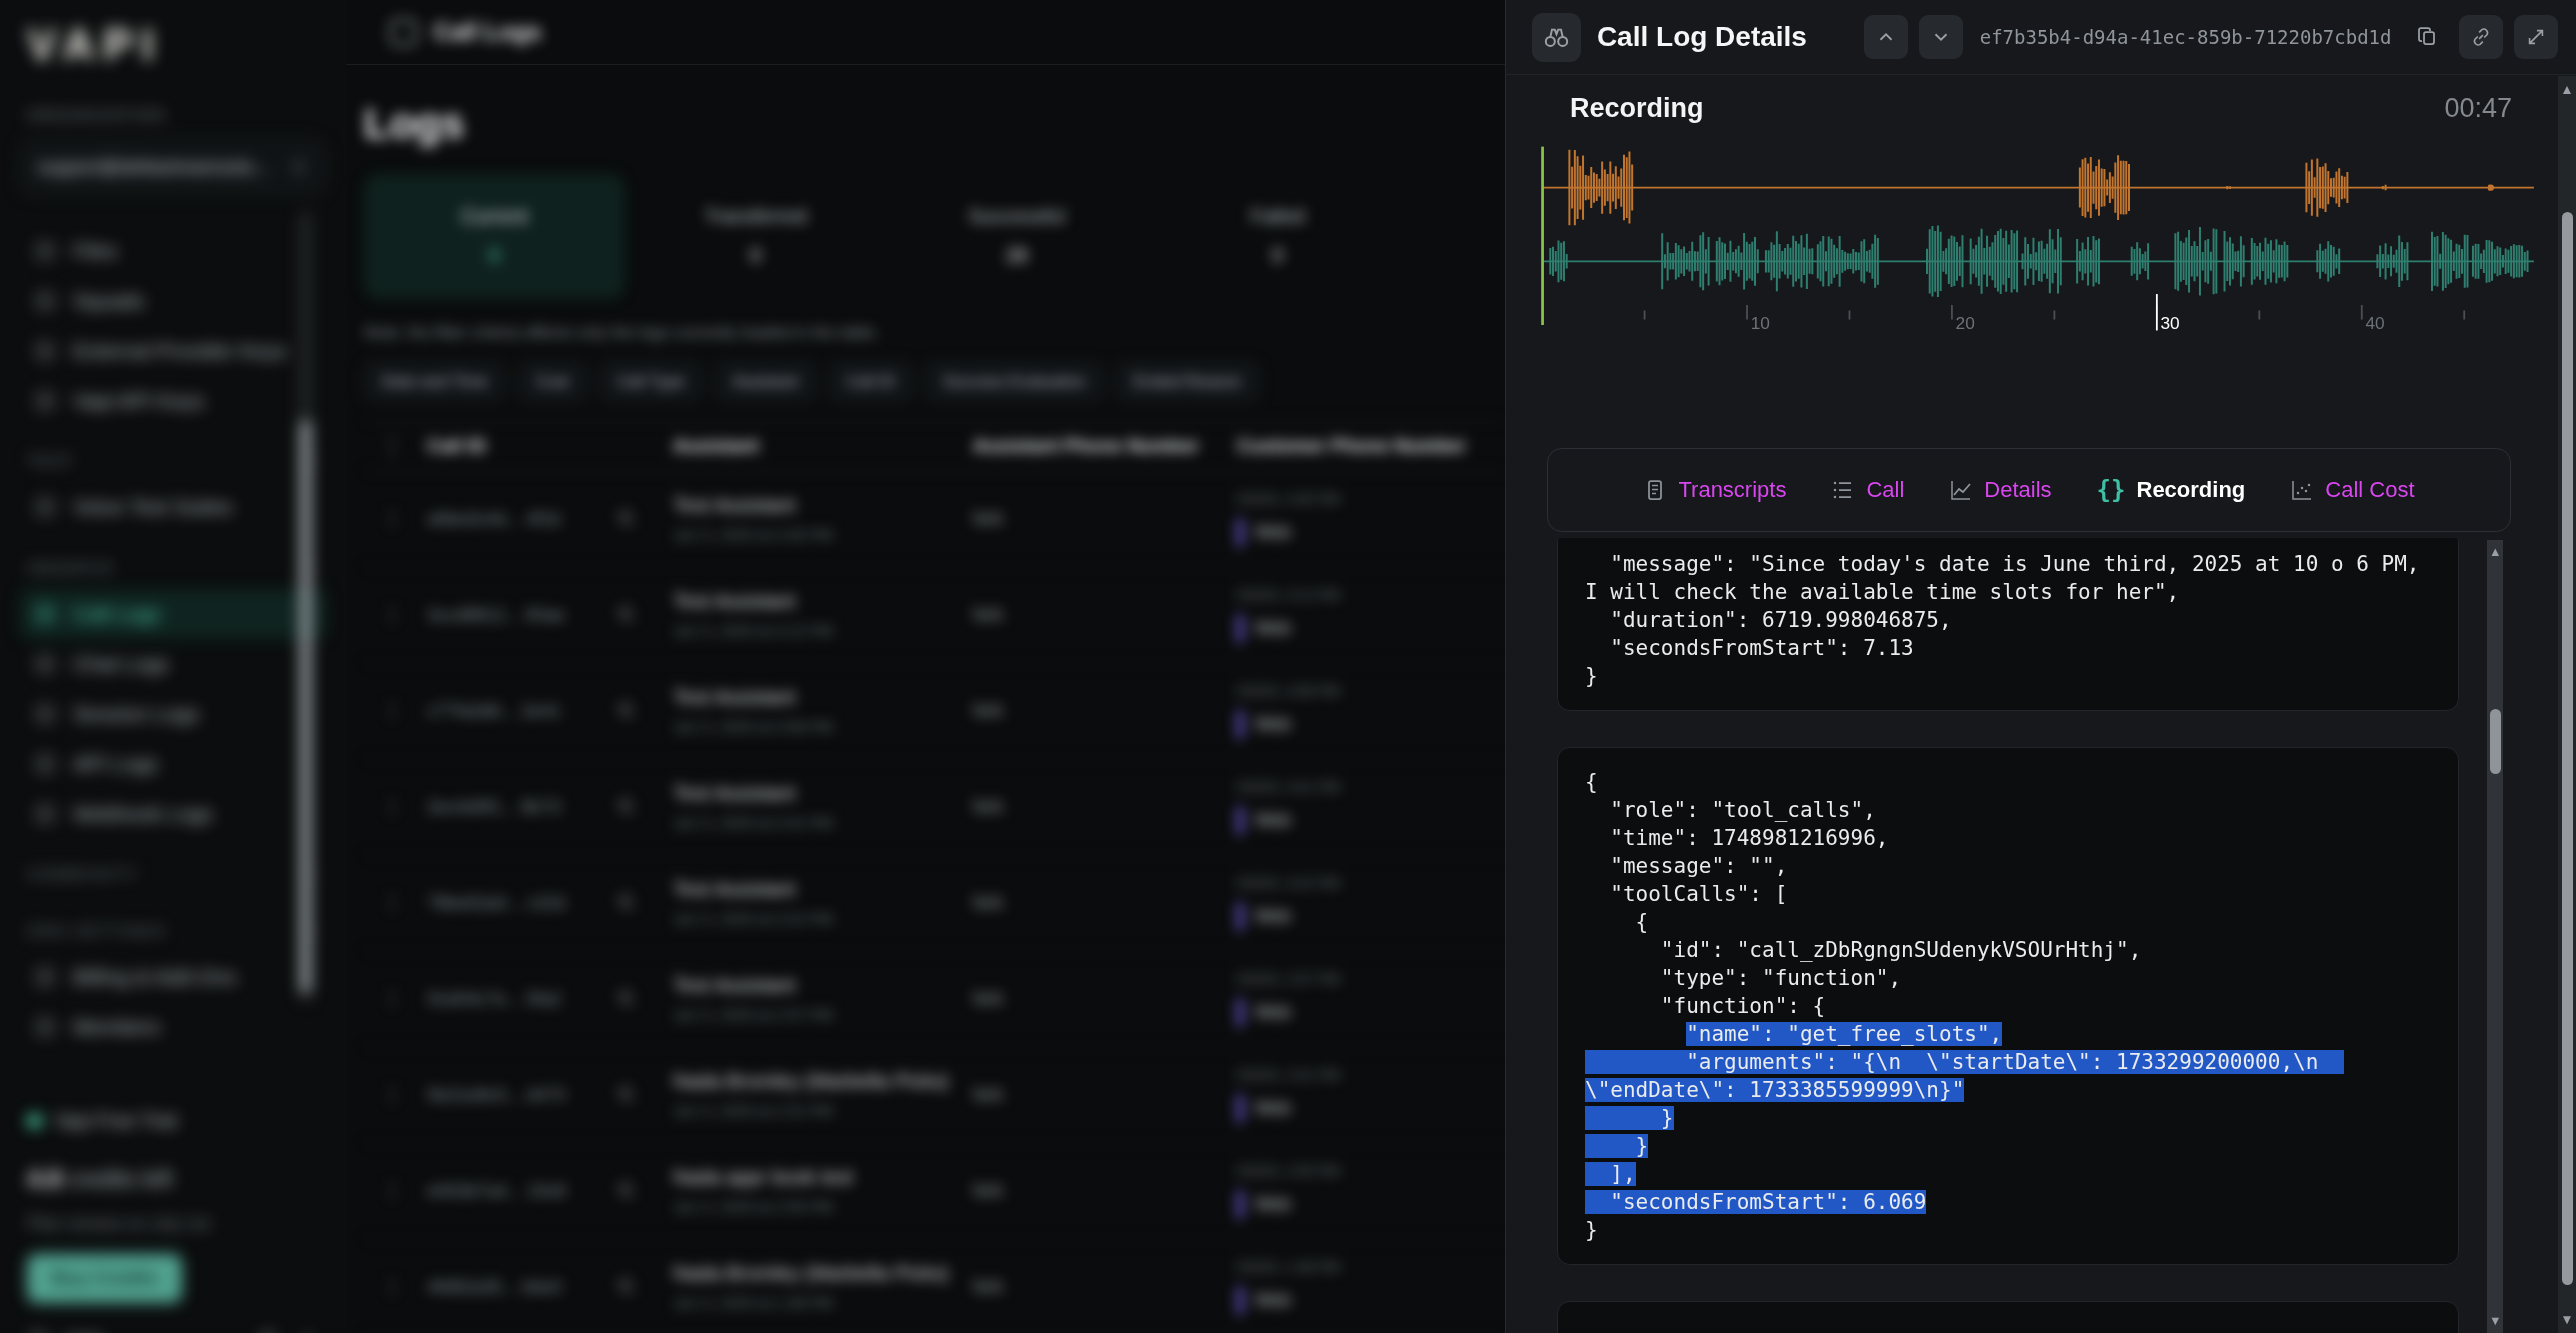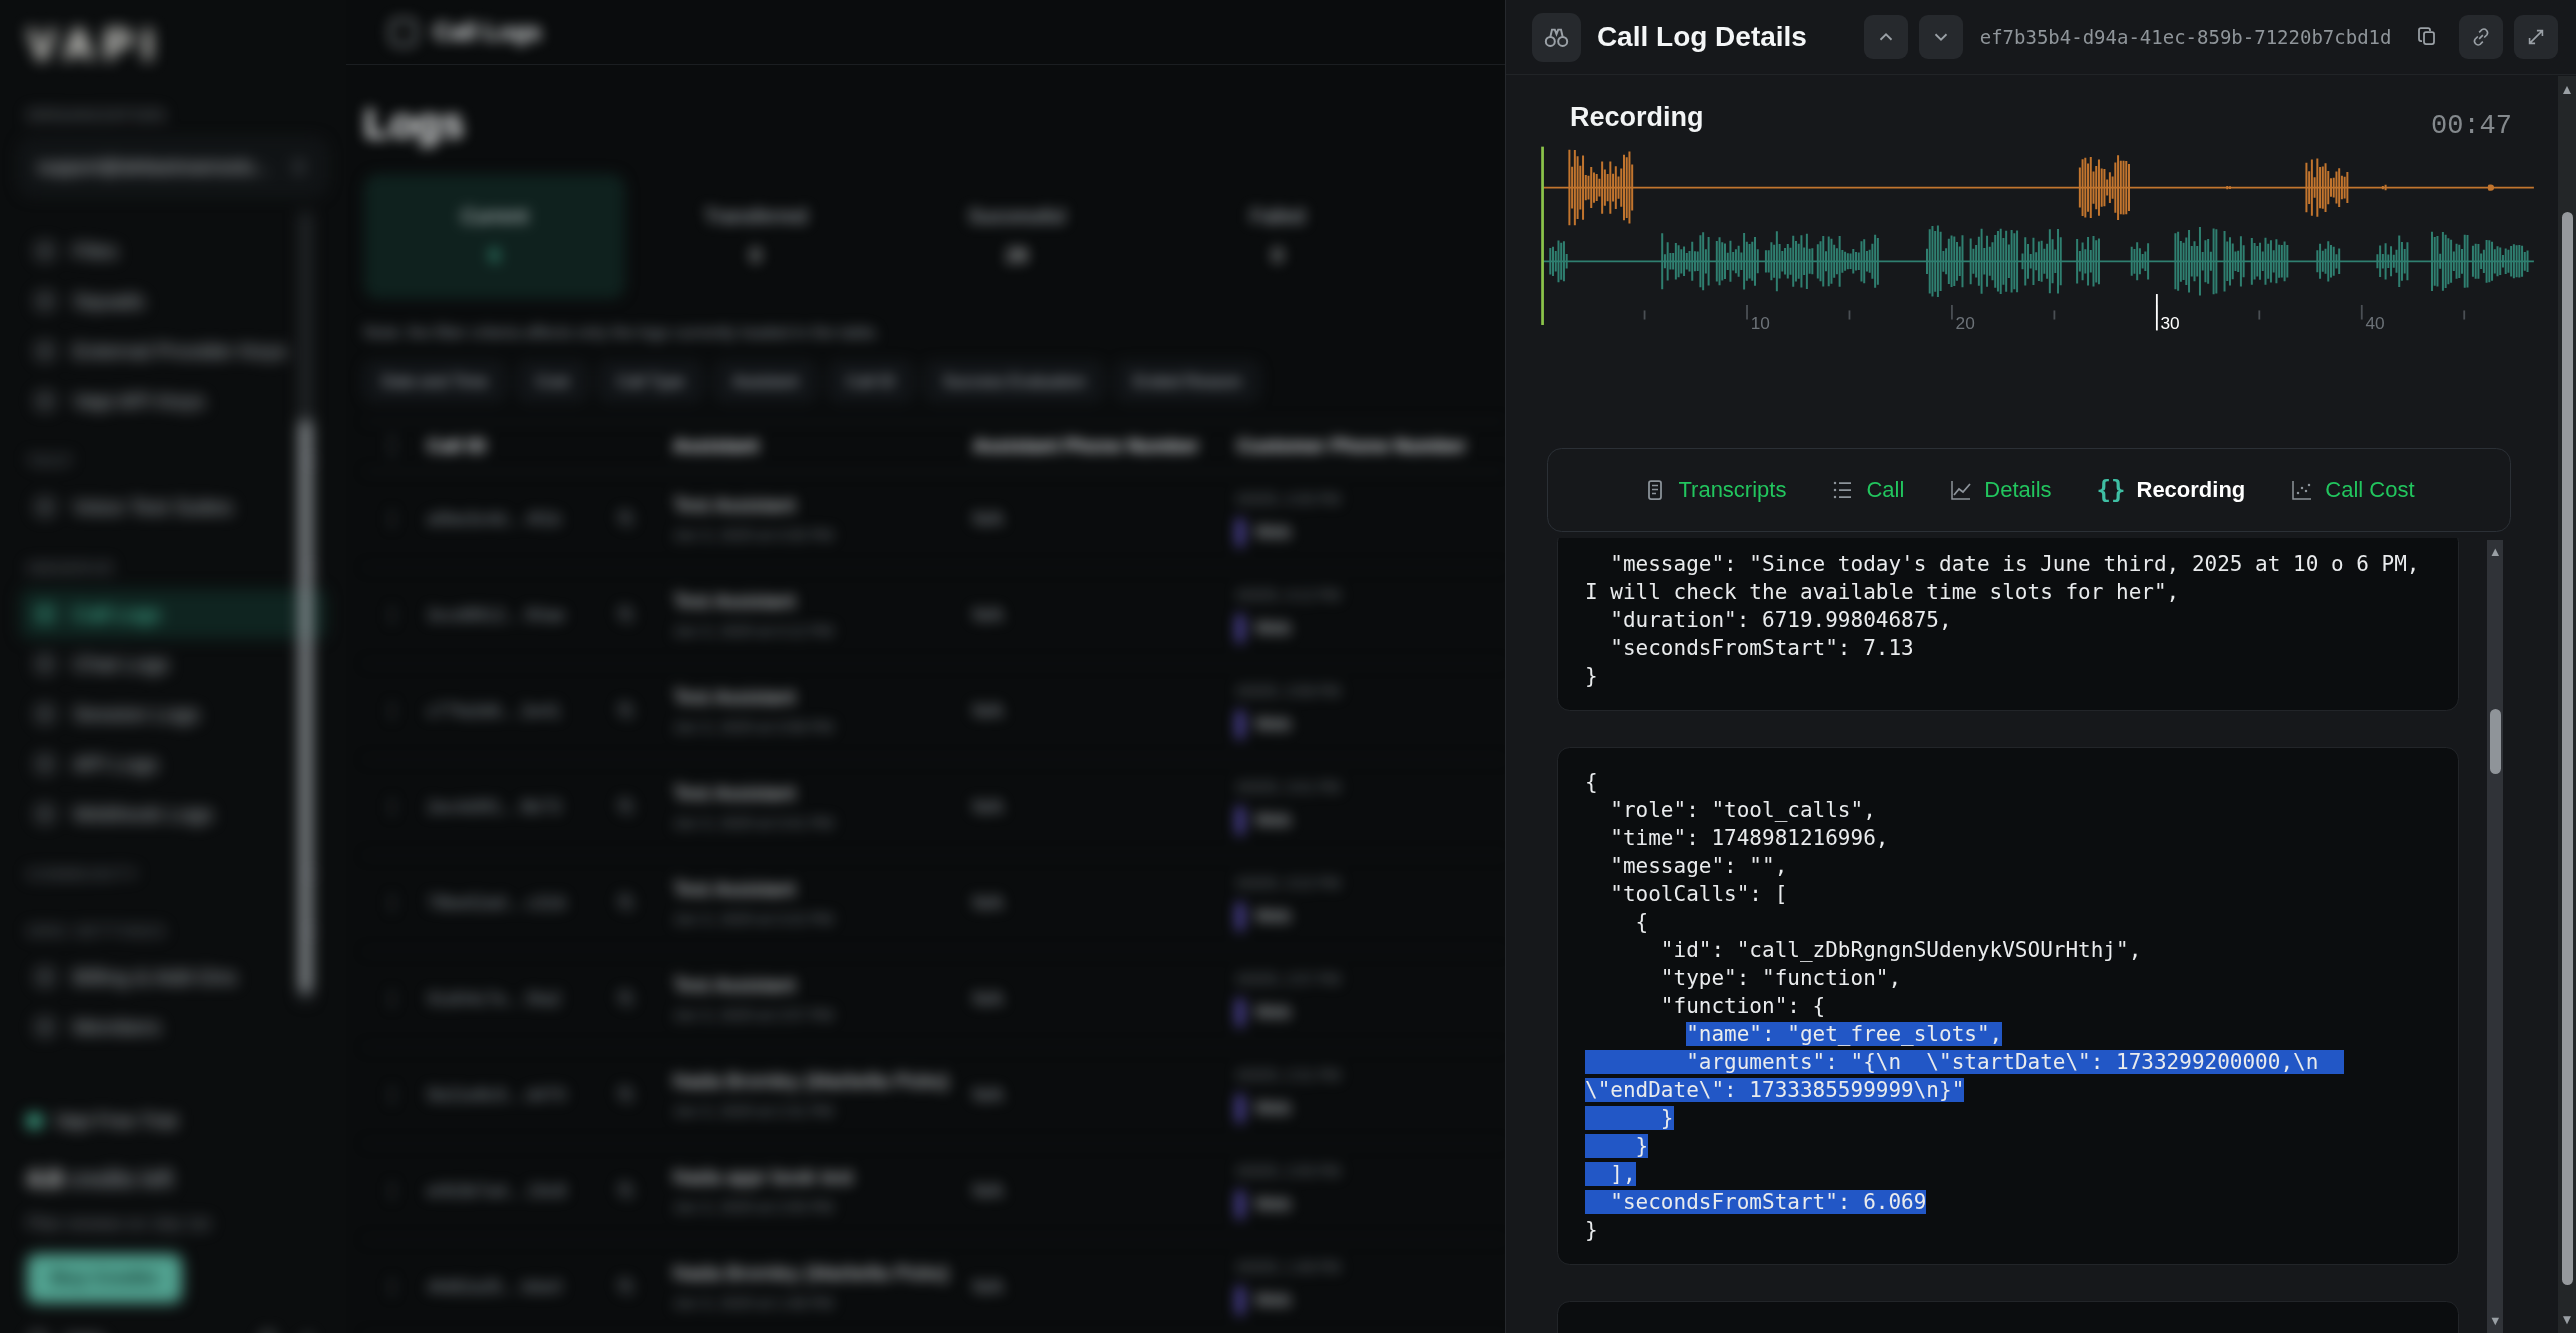--- a/index.html
+++ b/index.html
@@ -63,27 +63,27 @@
   .panel { width:1071px; flex:0 0 1071px; height:1333px; background:#16181b; border-left:0.9px solid #26292d; position:relative; }
   .p-header { position:absolute; top:0; left:0; right:0; height:75px; border-bottom:0.9px solid #212427; display:flex; align-items:center; padding:0 18px 0 25.5px; gap:16.4px; }
   .p-iconbox { width:49px; height:49px; border-radius:11px; background:#26292d; display:flex; align-items:center; justify-content:center; }
   .p-header h2 { font-size:28px; font-weight:bold; color:#f4f6f7; }
   .p-nav { margin-left:auto; display:flex; align-items:center; gap:11px;padding-left:31px; }
   .nbtn { width:44px; height:44px; border-radius:9px; background:#26292d; border:none; display:flex; align-items:center; justify-content:center; }
   .gbtn { width:40px; height:40px; background:none; border:none; display:flex; align-items:center; justify-content:center; }
   .p-id { font-family:"DejaVu Sans Mono", monospace; font-size:19px; color:#8f959a; margin:0 5.5px; }
   .p-rechead { position:absolute; top:93px; left:36px; right:64px; display:flex; align-items:center; justify-content:space-between; }
   .p-rechead h3 { font-size:27px; font-weight:bold; color:#f2f4f5;margin-left:28px; }
-  .p-time { font-family:Liberation Mono, monospace; font-size:27px; color:#84898d;margin-top:18px; }
+  .p-time { font-family:Liberation Sans, sans-serif; font-size:27px; color:#84898d; }
   .p-wave { position:absolute; top:141px; left:27px; }
   .p-controls { position:absolute; top:348px; left:27px; right:67px; display:flex; align-items:center; }
   .play { width:56px; height:58px; border-radius:11px; background:#4f9e8e; border:none; display:flex; align-items:center; justify-content:center; }
   .audio { margin-left:auto; height:58px; border-radius:11px; background:#282c30; border:none; display:flex; align-items:center; gap:12.7px; padding:0 25.5px; color:#c2c7cc; font-size:22px; font-weight:600; font-family:inherit; }
   .p-tabs { position:absolute; top:448px; left:41px; width:964px; height:84px; border:1.8px solid #2b3036; border-radius:14.6px; display:flex; align-items:center; justify-content:center; gap:45px; }
-  .ptab { display:flex; align-items:center; gap:11px; color:#22c55e; font-size:22px; }
+  .ptab { display:flex; align-items:center; gap:11px; color:#d946ef; font-size:22px; }
   .ptab.active { color:#ffffff; font-weight:bold; }
   .ptab .brace { font-family:"DejaVu Sans Mono", monospace; font-size:24px; }
   .ptab.active .brace { color:#3fbfa4; }
   .p-msgs-wrap { position:absolute; top:538px; left:0; width:981px; bottom:0; overflow:hidden; }
   .mcard { margin:0 0 36px 51px; width:902px; background:#0b0d0f; border:1.8px solid #222529; border-radius:12.7px; padding:20px 27px; }
   .mcard:first-child { margin-top:-9px; }
   .mcard pre { white-space:pre-wrap; word-wrap:break-word; font-family:"DejaVu Sans Mono", monospace; font-size:21px; line-height:28px; color:#e9ebed; }
   .mcard.stub { min-height:118px; }
   .sel { background:#2257c6; }
 

